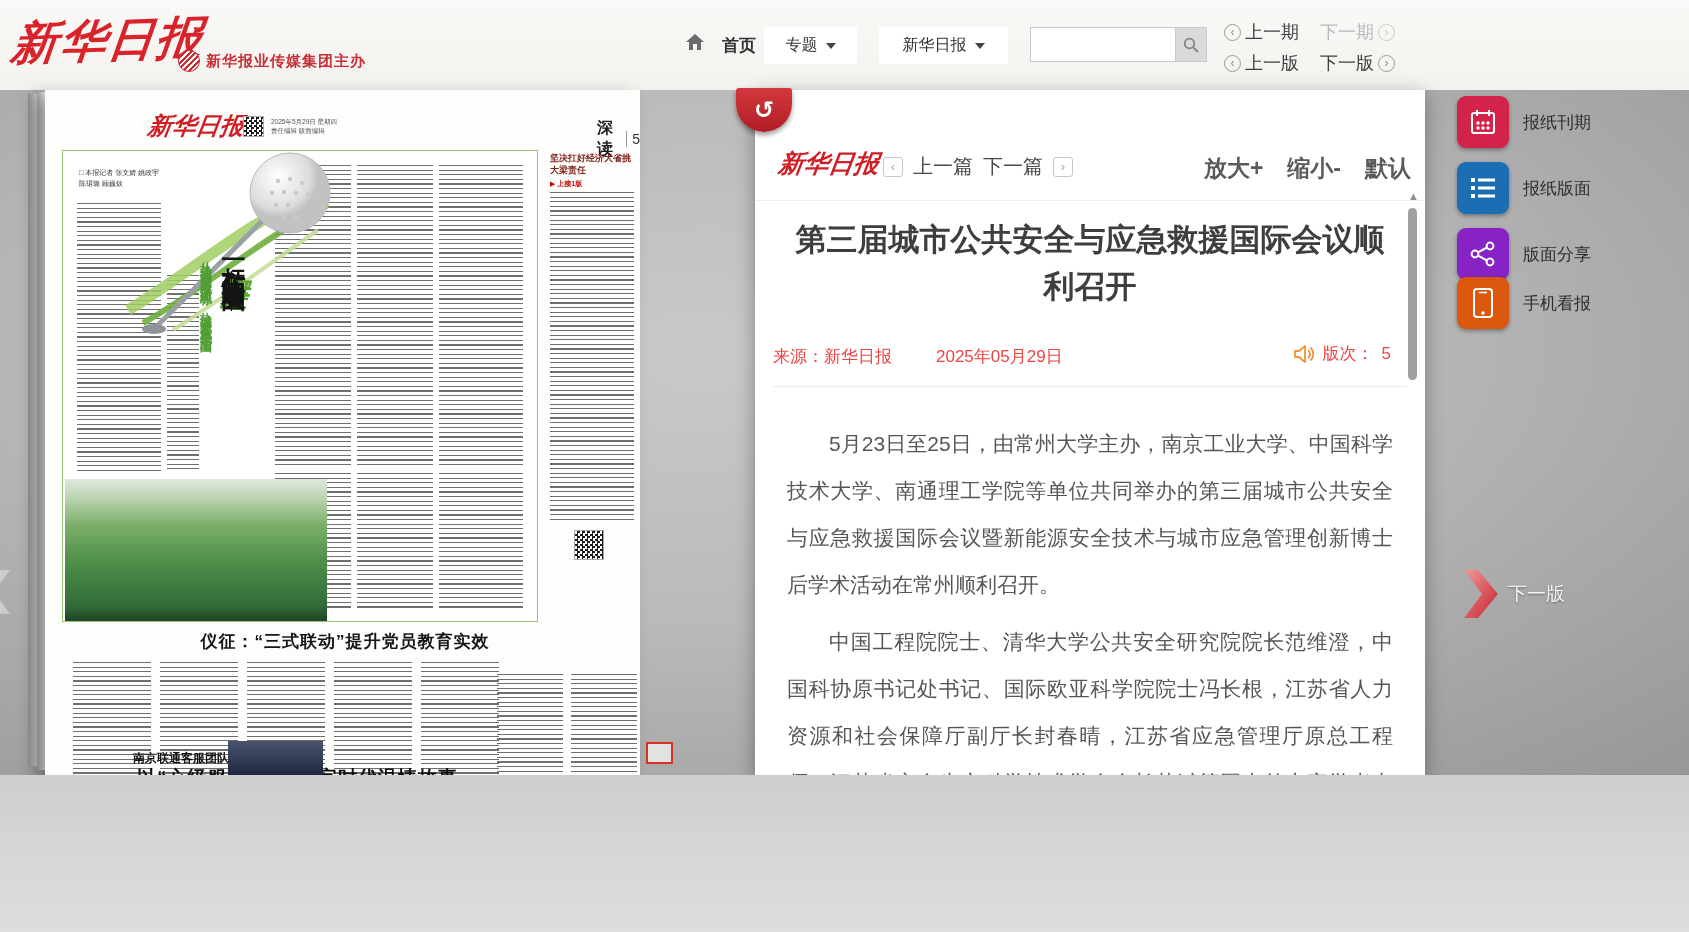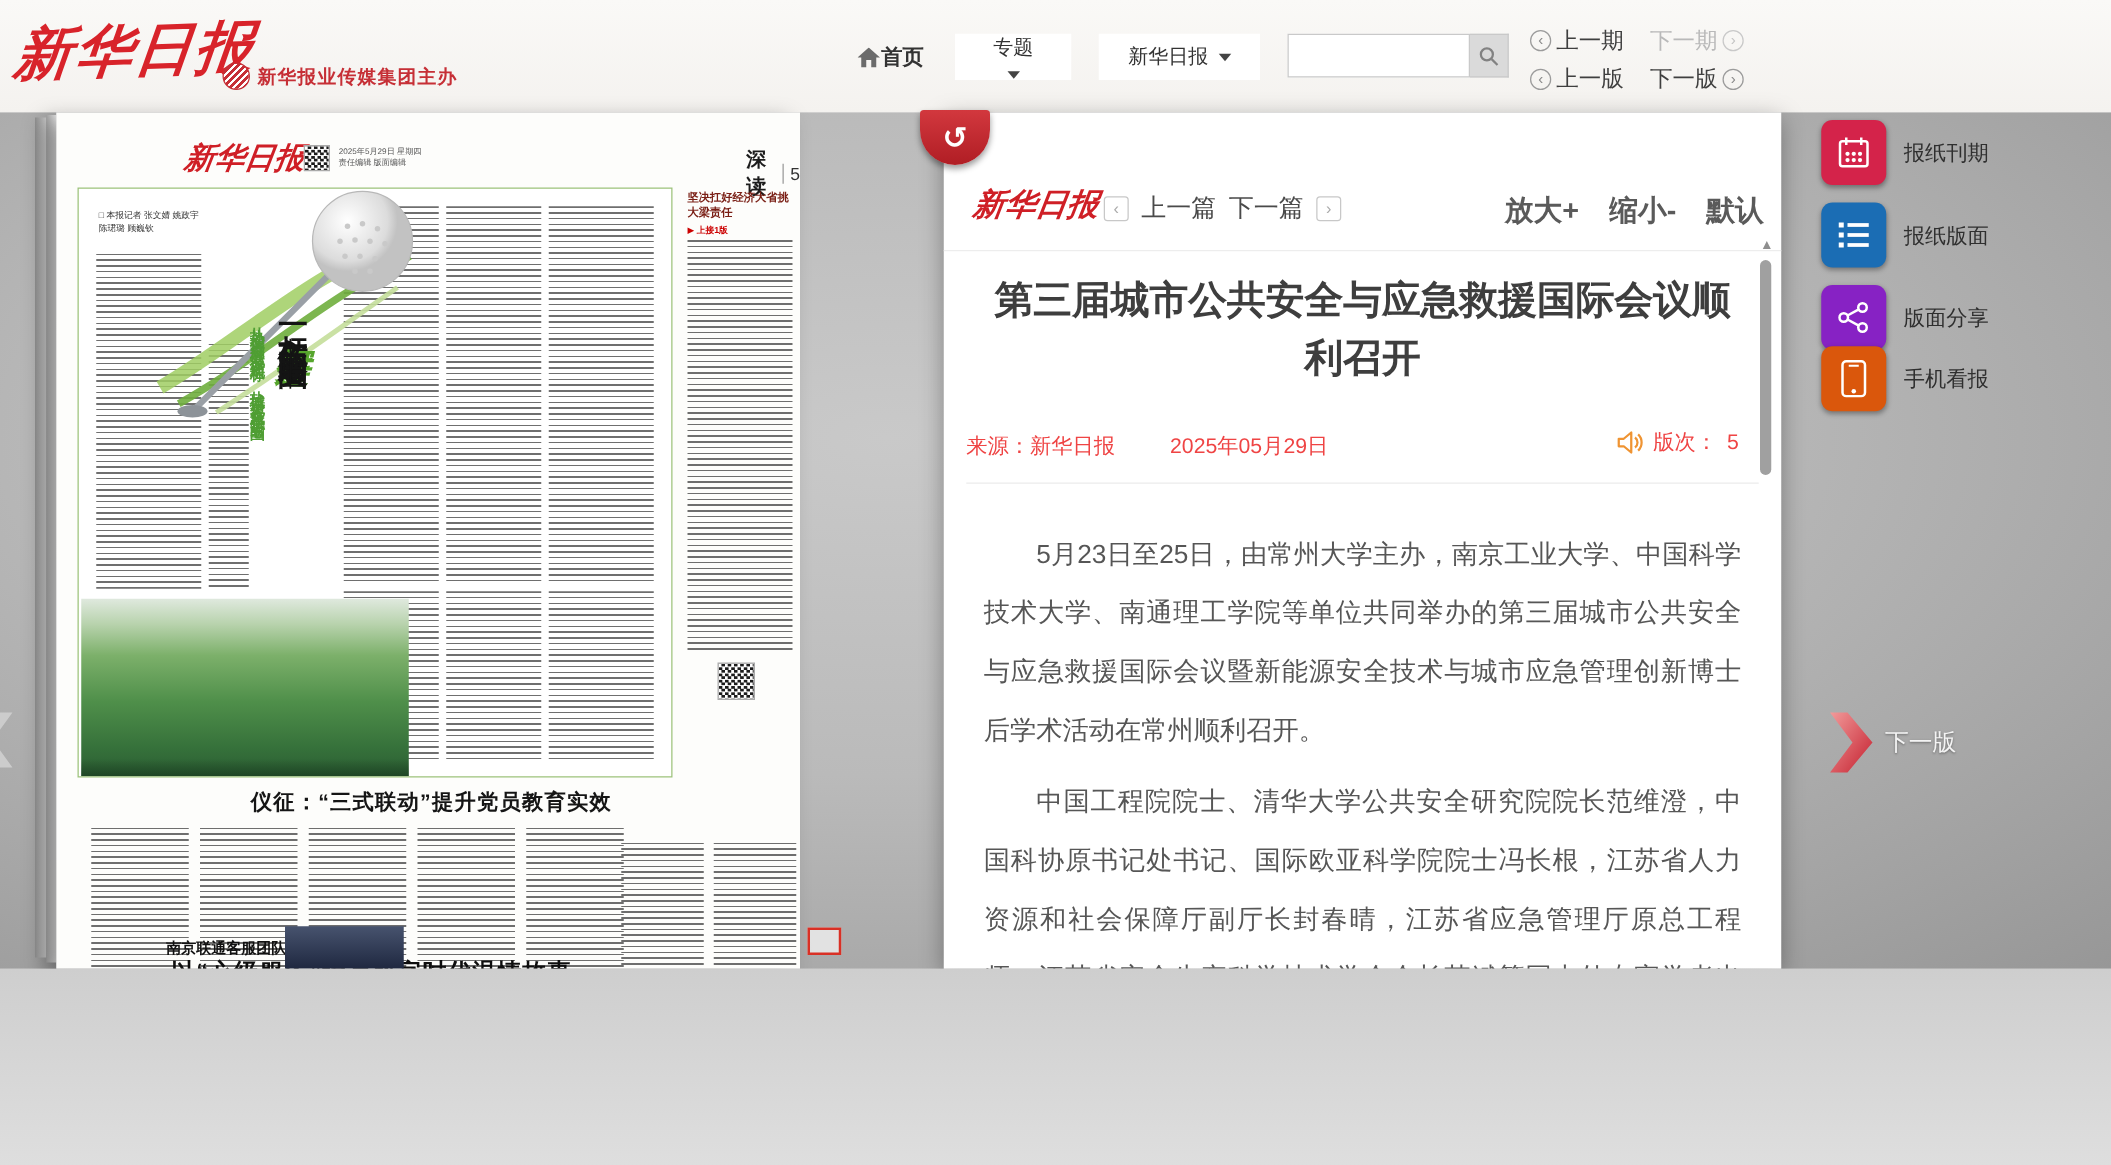--- a/index.html
+++ b/index.html
@@ -10,25 +10,25 @@
   
   .topbar { position:absolute; left:0; top:0; width:1689px; height:90px;
     background:linear-gradient(180deg,#faf9f7,#f4f2ef); }
   .logo { position:absolute; left:12px; top:10px; font-family:"DejaVu Serif",serif;
     font-style:italic; font-weight:bold; font-size:46px; color:#d8232a;
     transform:skewX(-8deg) rotate(-2deg); letter-spacing:2px; }
   .brand { position:absolute; left:178px; top:50px; display:flex; align-items:center; gap:6px; }
   .brand-icon { width:22px; height:22px; border-radius:50%; background:
     repeating-linear-gradient(135deg,#c62f36 0 2px,#fff 2px 4px); border:1px solid #c62f36; }
   .brand-txt { font-size:15px; font-weight:bold; color:#c62f36; letter-spacing:1px; }
-  .nav-home { position:absolute; left:686px; top:34px; display:flex; align-items:center; gap:1px;
+  .nav-home { position:absolute; left:686px; top:34px; display:flex; gap:18px;
     font-size:17px; font-weight:bold; color:#333; cursor:pointer; }
   .drop { position:absolute; top:27px; height:37px; background:#fff; display:flex;
     align-items:center; justify-content:center; gap:8px; font-size:16px; color:#333; cursor:pointer; }
-  .drop.topics { left:764px; width:93px;flex-direction:column; }
+  .drop.topics { left:764px; width:93px; }
   .drop.paper  { left:879px; width:129px; }
   .caret { width:0; height:0; border-left:5px solid transparent; border-right:5px solid transparent;
     border-top:6px solid #444; }
   .search-wrap { position:absolute; left:1030px; top:27px; height:35px; display:flex; }
   .search-input { width:146px; height:35px; border:1px solid #c9c9c9; background:#fff;
     outline:none; padding:0 6px; font-size:14px; }
   .search-btn { width:31px; height:35px; border:1px solid #c9c9c9; border-left:none;
     background:#dadada; display:flex; align-items:center; justify-content:center; cursor:pointer; }
   .pager { position:absolute; left:1224px; top:20px; display:grid;
     grid-template-columns:96px 96px; grid-row-gap:7px; font-size:18px; color:#3f3f3f; }

